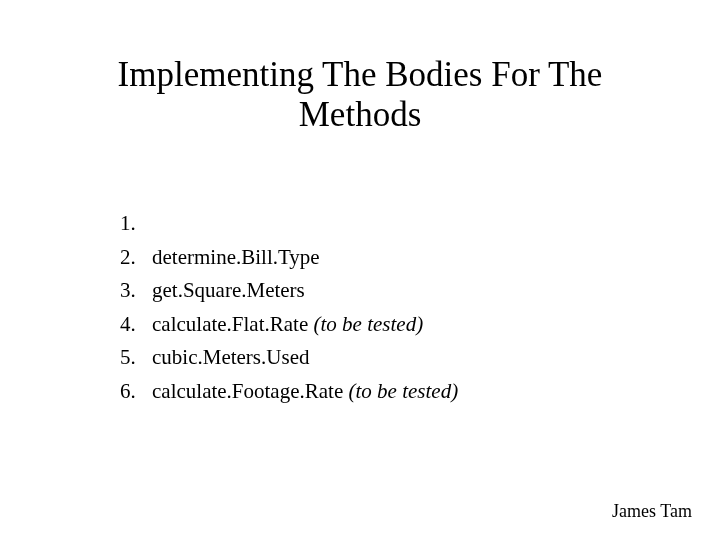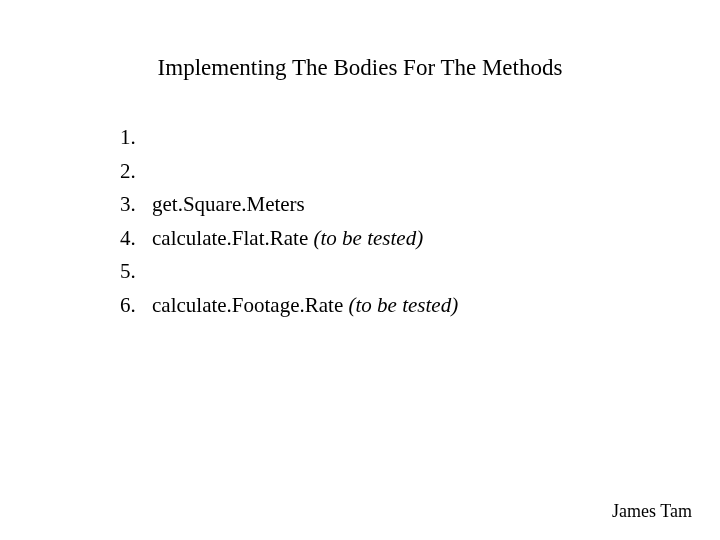--- a/index.html
+++ b/index.html
@@ -11,24 +11,24 @@
       color: #000;
       position: relative;
     }
     .slide {
       width: 100%;
       height: 100%;
       padding: 55px 60px 40px 60px;
       position: relative;
     }
     .title {
-      font-size: 23px;
+      font-size: 35px;
       font-weight: normal;
       text-align: center;
-      margin-bottom: 40px;
+      margin-bottom: 72px;
       margin-left: 40px;
       margin-right: 40px;
     }
     .list {
       list-style: none;
       font-size: 21px;
       line-height: 1.6;
       padding-left: 60px;
     }
     .list li {
@@ -53,35 +53,41 @@
 
 <div class="slide">
   <h1 class="title">Implementing The Bodies For The Methods</h1>
 
   <ol class="list">
     <li>
       <span class="num">1.</span>
     </li>
     <li>
       <span class="num">2.</span>
+      <span>
+        <span>determine.Bill.Type</span><span class="note"></span>
+      </span>
     </li>
     <li>
       <span class="num">3.</span>
       <span>
         <span>get.Square.Meters</span><span class="note"></span>
       </span>
     </li>
     <li>
       <span class="num">4.</span>
       <span>
         <span>calculate.Flat.Rate </span><span class="note">(to be tested)</span>
       </span>
     </li>
     <li>
       <span class="num">5.</span>
+      <span>
+        <span>cubic.Meters.Used</span><span class="note"></span>
+      </span>
     </li>
     <li>
       <span class="num">6.</span>
       <span>
         <span>calculate.Footage.Rate </span><span class="note">(to be tested)</span>
       </span>
     </li>
   </ol>
 
   <div class="footer">James Tam</div>

